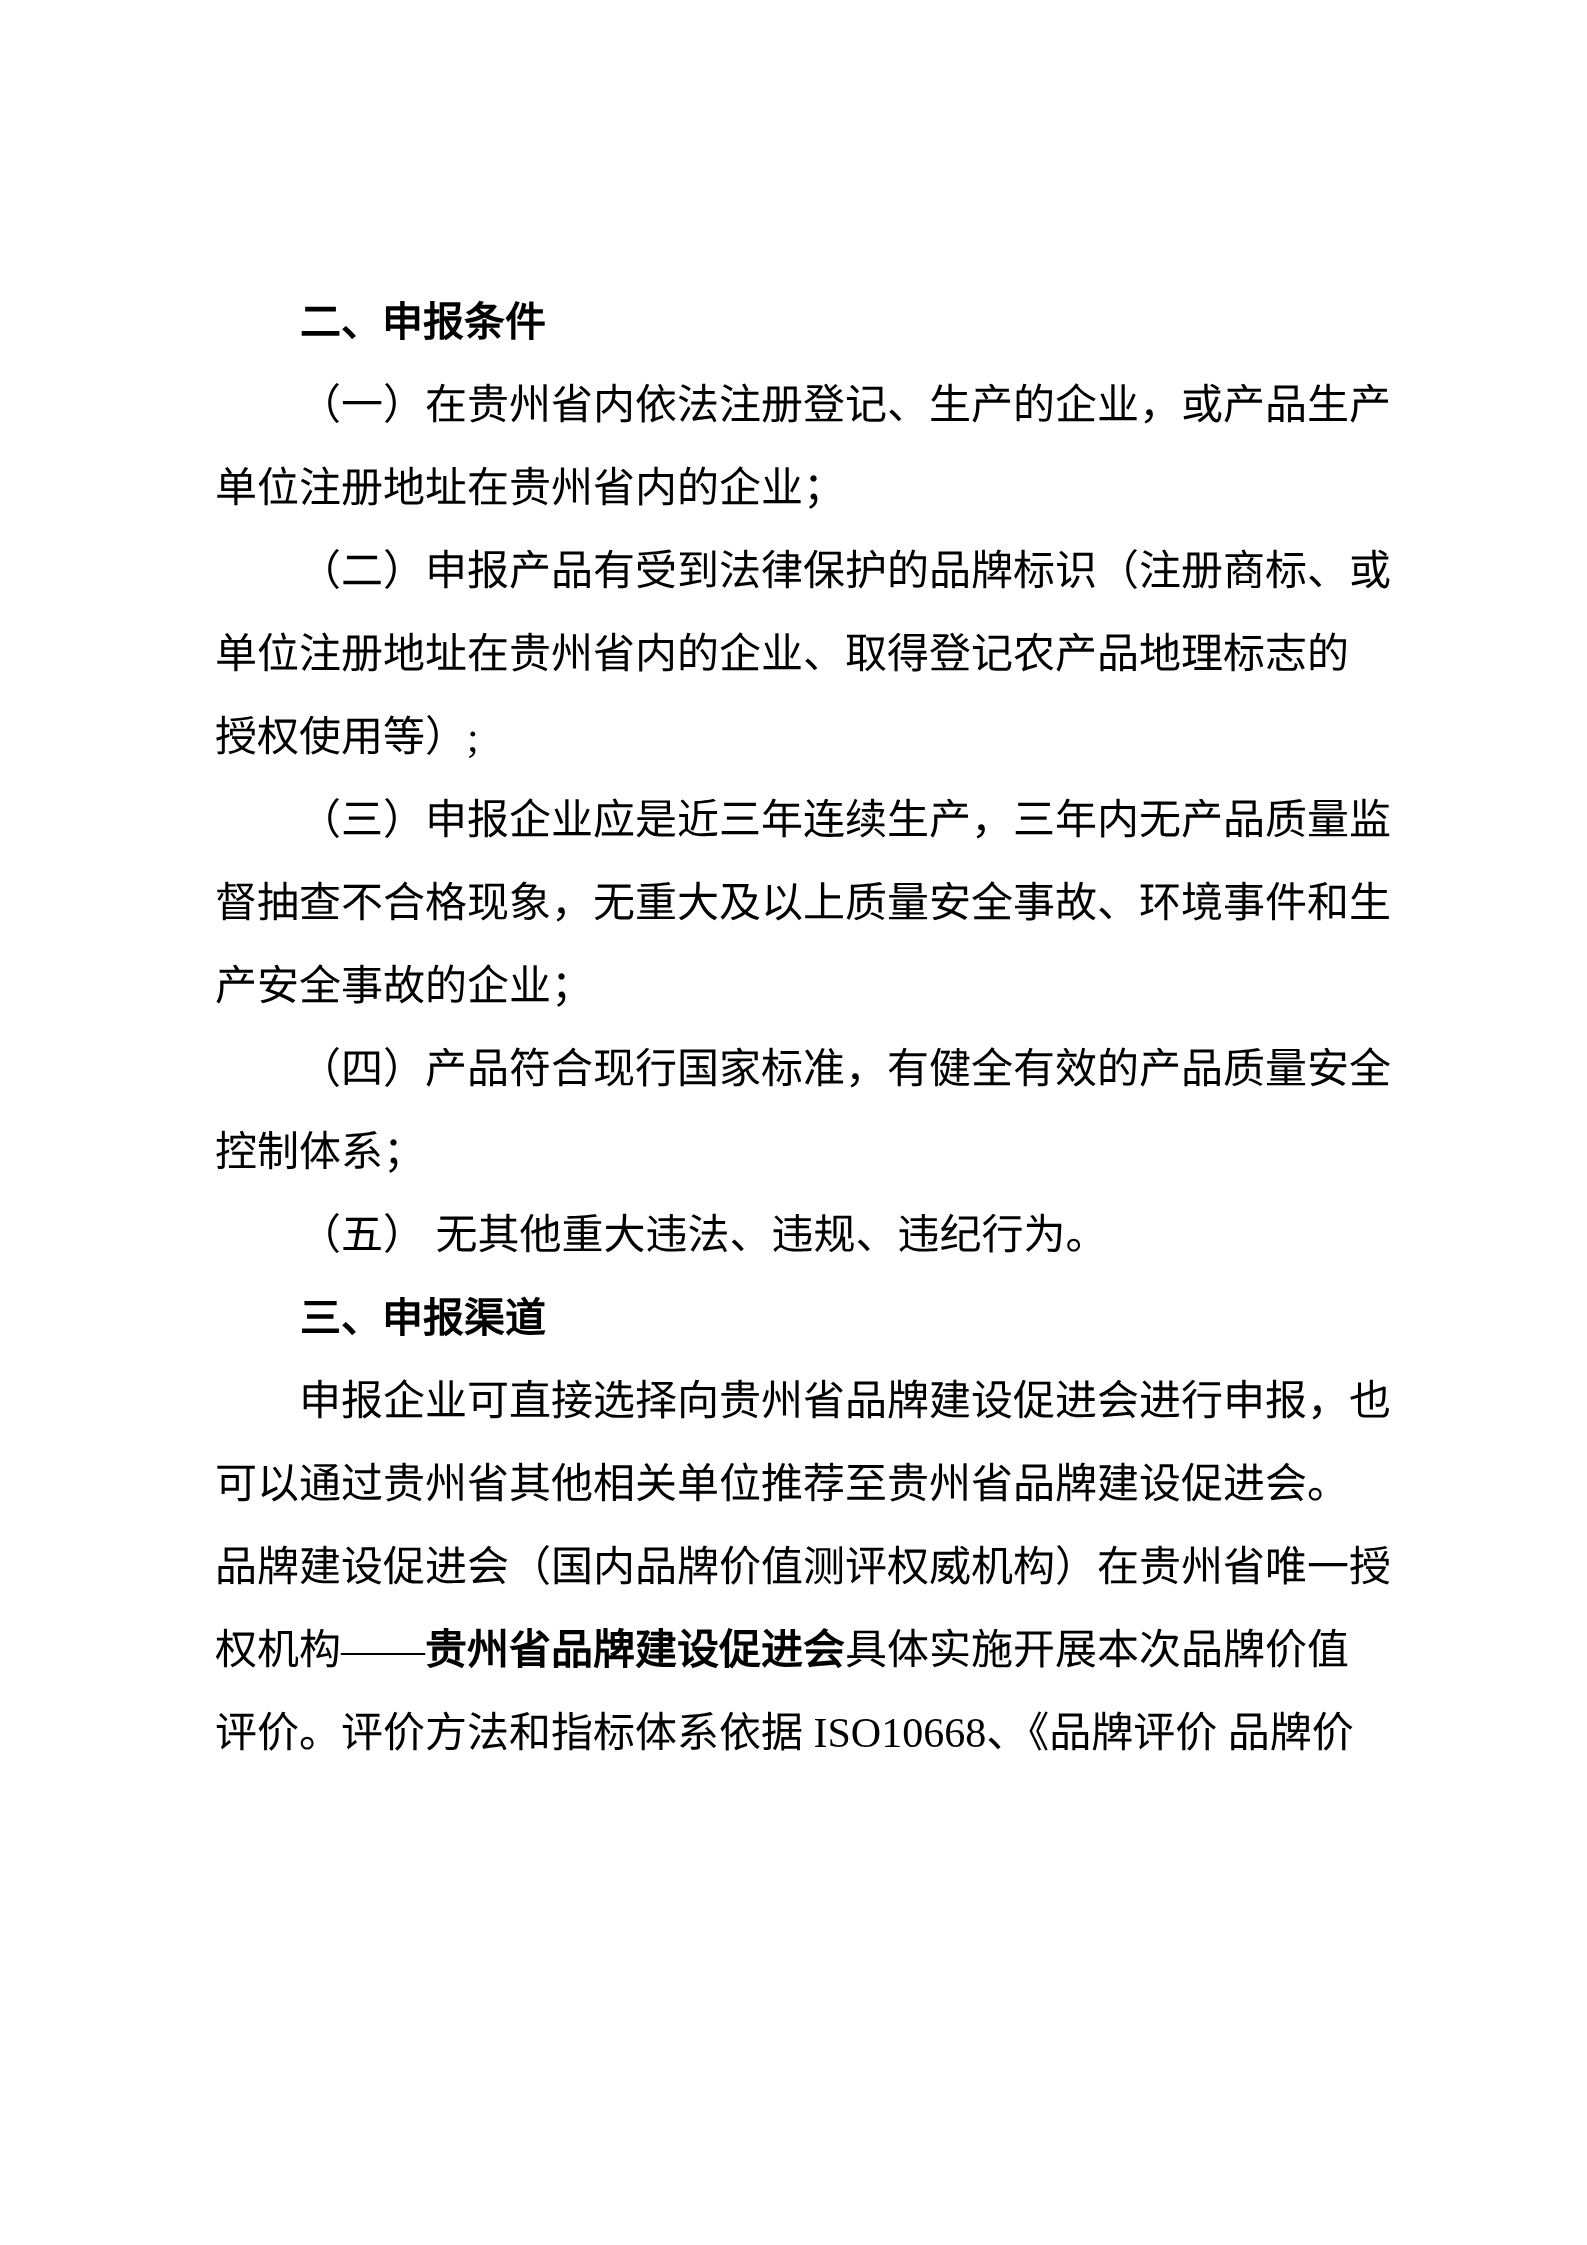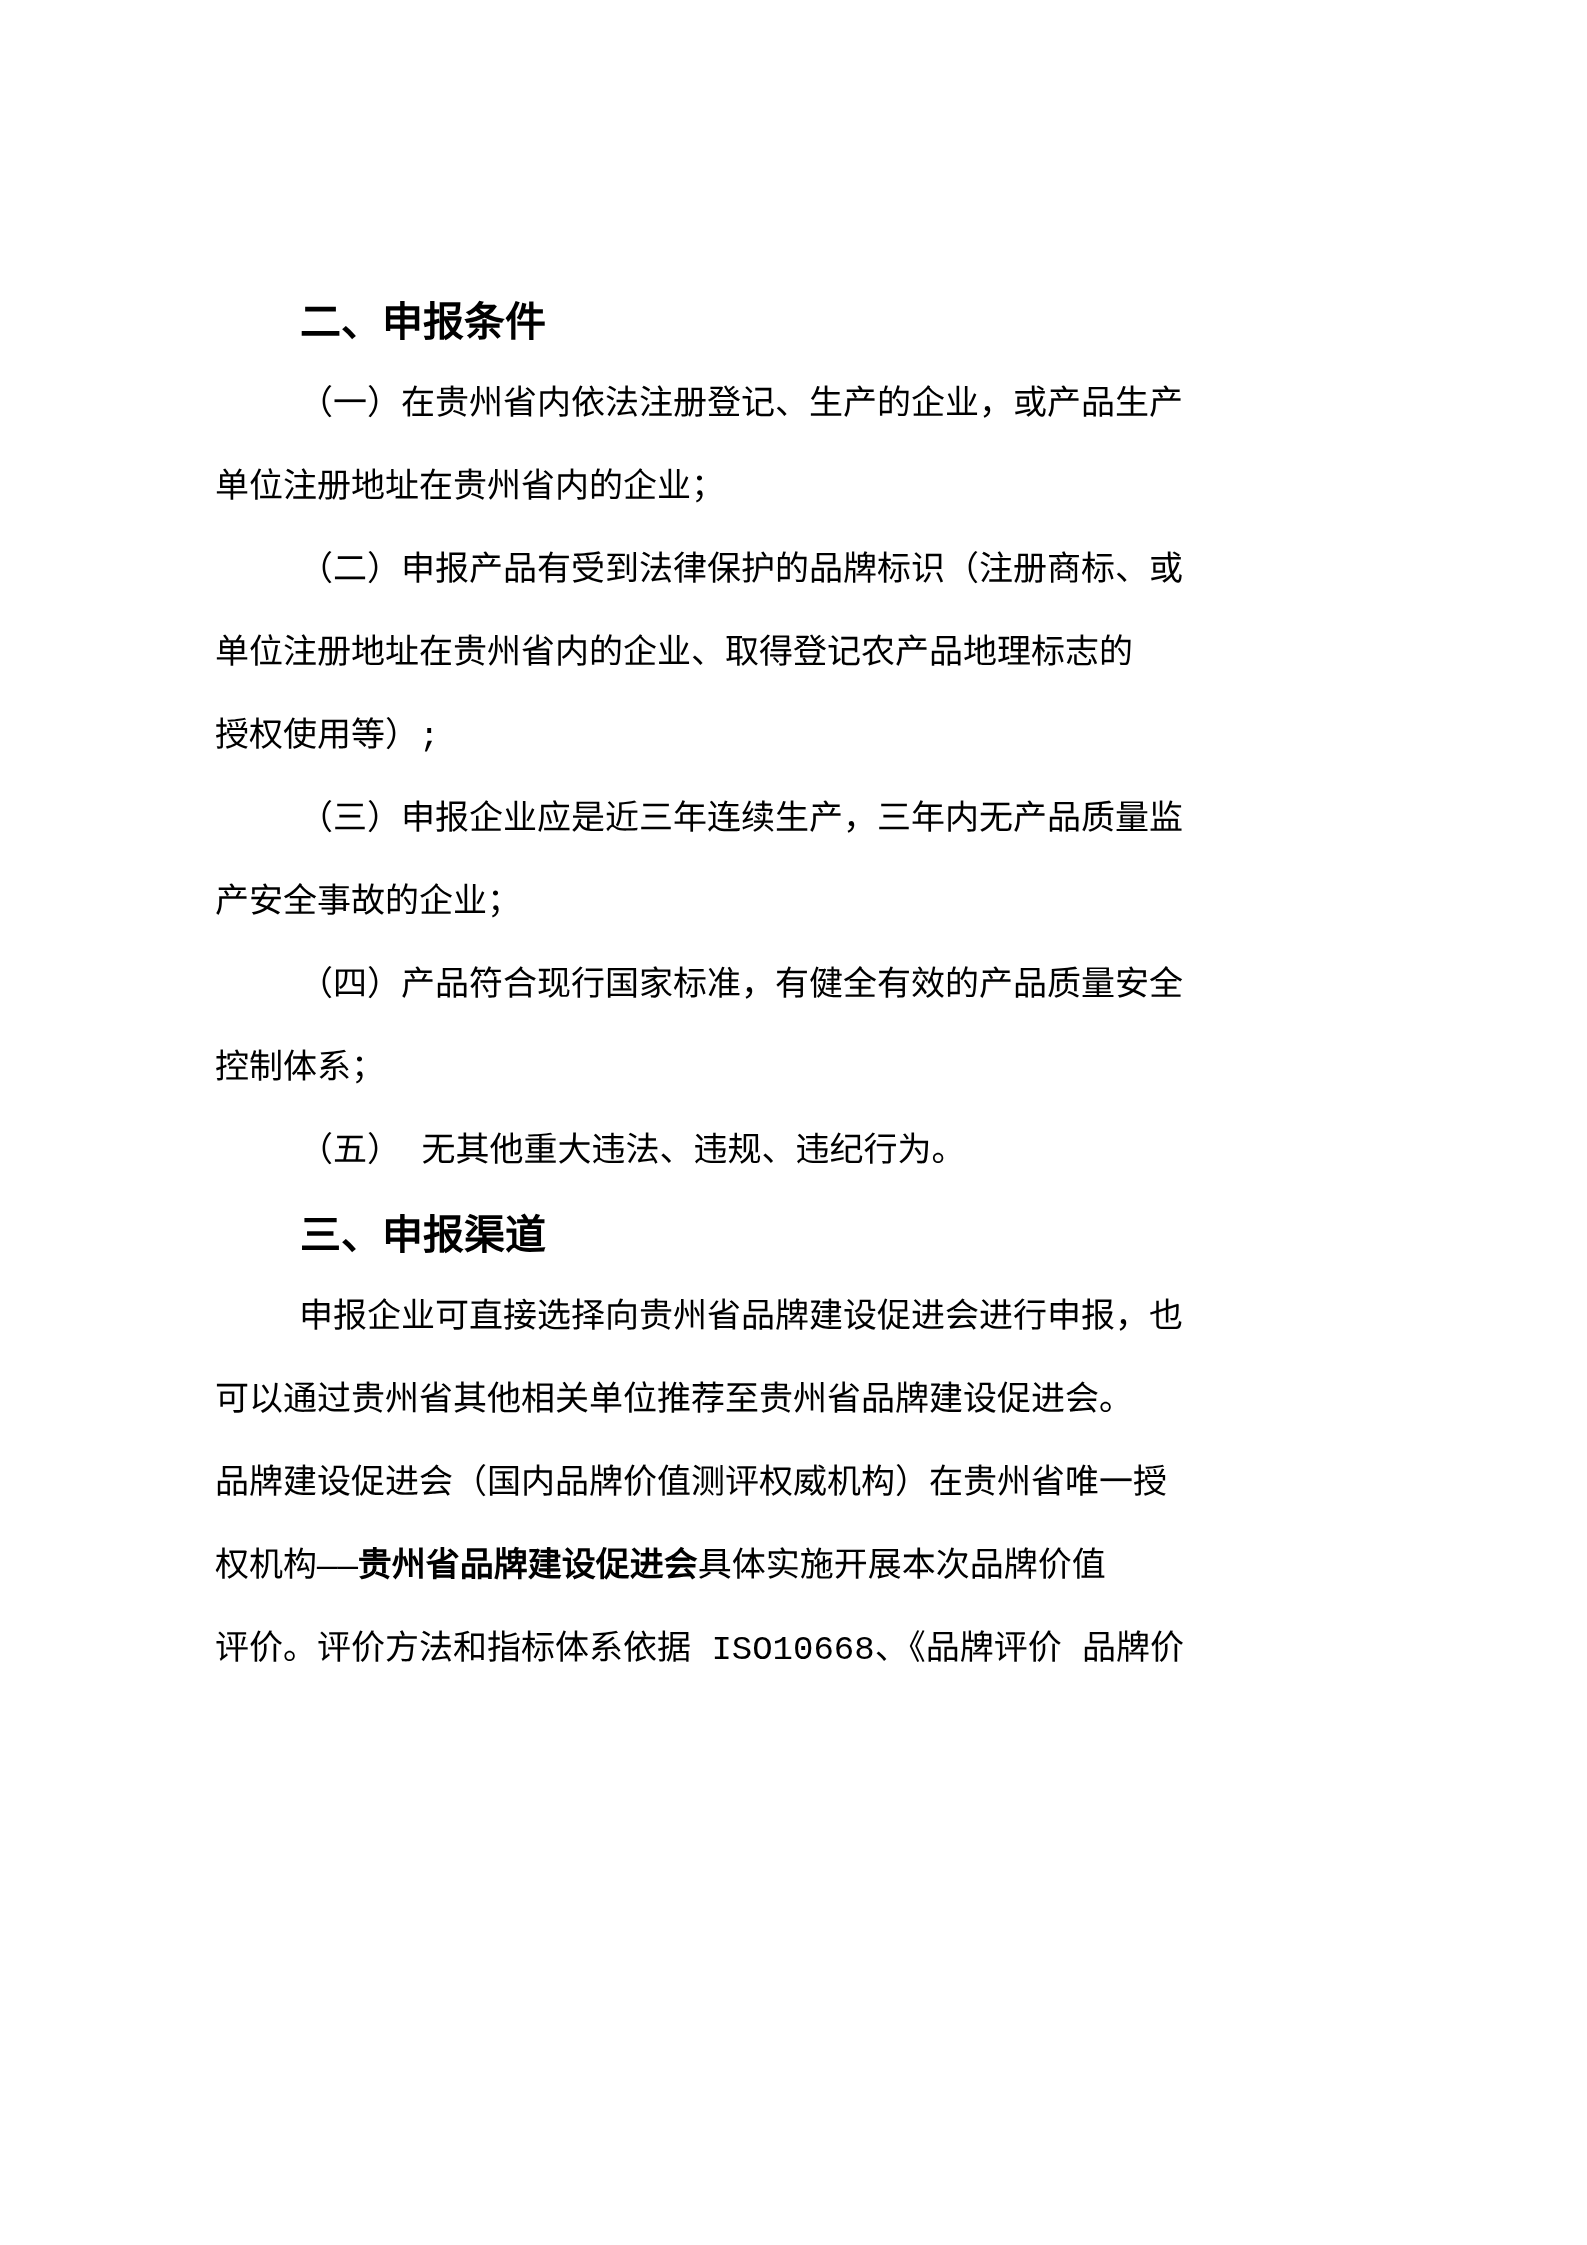--- a/index.html
+++ b/index.html
@@ -29,24 +29,24 @@
     width: 1180px;
     color: #000000;
   }
   .block {
     margin: 0;
     padding: 0;
   }
   .line {
     height: 83px;
     line-height: 83px;
-    font-size: 34px;
+    font-size: 42px;
     white-space: nowrap;
     letter-spacing: 0;
-    font-family: Liberation Mono, monospace;
+    font-family: Liberation Serif, serif;
     color: #000000;
   }
   .line.first {
     padding-left: 84px;
   }
   .block.heading .line {
     font-family: "Liberation Sans", "DejaVu Sans", sans-serif;
     font-weight: 700;
     font-size: 41px;
     padding-left: 85px;
@@ -67,20 +67,21 @@
         <div class="line first"><span class="seg">（一）在贵州省内依法注册登记、生产的企业，或产品生产</span></div>
         <div class="line"><span class="seg">单位注册地址在贵州省内的企业；</span></div>
       </div>
       <div class="block paragraph">
         <div class="line first"><span class="seg">（二）申报产品有受到法律保护的品牌标识（注册商标、或</span></div>
         <div class="line"><span class="seg">单位注册地址在贵州省内的企业、取得登记农产品地理标志的</span></div>
         <div class="line"><span class="seg">授权使用等）;</span></div>
       </div>
       <div class="block paragraph">
         <div class="line first"><span class="seg">（三）申报企业应是近三年连续生产，三年内无产品质量监</span></div>
+        <div class="line"><span class="seg">督抽查不合格现象，无重大及以上质量安全事故、环境事件和生</span></div>
         <div class="line"><span class="seg">产安全事故的企业；</span></div>
       </div>
       <div class="block paragraph">
         <div class="line first"><span class="seg">（四）产品符合现行国家标准，有健全有效的产品质量安全</span></div>
         <div class="line"><span class="seg">控制体系；</span></div>
       </div>
       <div class="block paragraph">
         <div class="line first"><span class="seg">（五） 无其他重大违法、违规、违纪行为。</span></div>
       </div>
       <div class="block heading">

